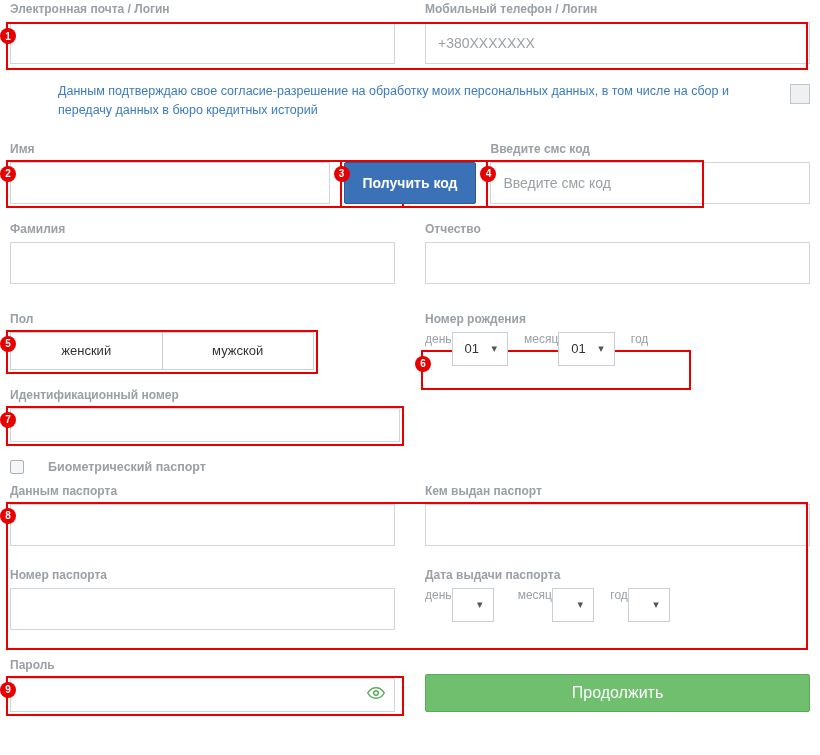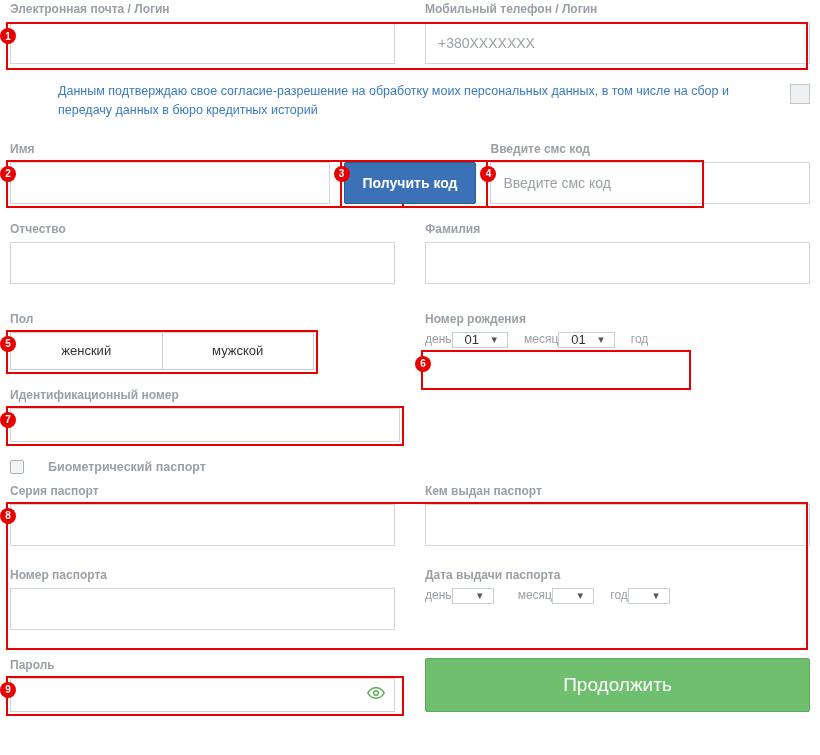--- a/index.html
+++ b/index.html
@@ -62,25 +62,25 @@
     background: #3a71b7;
     border: 1px solid #2c5a93;
     color: #fff;
     font-size: 14px;
     font-weight: 600;
     padding: 0 18px;
     cursor: pointer;
     border-radius: 2px;
   }
   .btn-success {
-    height: 54px;
+    height: 38px;
     background: #6fbf6f;
     border: 1px solid #5aaa5a;
     color: #fff;
-    font-size: 19px;
+    font-size: 16px;
     cursor: pointer;
     border-radius: 2px;
     width: 100%;
   }
   .gender-group {
     display: flex;
     border: 1px solid #c8cfd6;
     height: 38px;
   }
   .gender-btn {
@@ -91,21 +91,21 @@
     font-size: 13px;
     color: #333;
     cursor: pointer;
     background: #fff;
   }
   .gender-btn + .gender-btn { border-left: 1px solid #c8cfd6; }
   .date-row { display: flex; gap: 16px; }
   .date-col { flex: 1; display: flex; flex-direction: row; }
   .sublabel { font-size: 12px; color: #9aa0a6; margin-bottom: 4px; }
   .select {
-    height: 16px;
+    height: 34px;
     border: 1px solid #c8cfd6;
     background: #fff;
     padding: 0 28px 0 12px;
     font-size: 13px;
     position: relative;
     display: flex;
     align-items: center;
     cursor: pointer;
   }
   .select::after {
@@ -186,25 +186,25 @@
   <div class="col pos-rel">
     <div class="marker-frame" style="left:-4px; top:18px; width:218px; height:48px;"></div>
     <div class="marker-dot" style="left:-10px; top:24px;">4</div>
     <span class="label">Введите смс код</span>
     <input class="input" placeholder="Введите смс код" style="">
   </div>
 </div>
 
 <div class="form-row">
   <div class="form-col">
+    <span class="label">Фамилия</span>
+    <input class="input" style="">
+  </div>
+  <div class="form-col">
     <span class="label">Отчество</span>
-    <input class="input" style="">
-  </div>
-  <div class="form-col">
-    <span class="label">Фамилия</span>
     <input class="input" style="">
   </div>
 </div>
 
 <div class="section-gap"></div>
 
 <div class="form-row">
   <div class="form-col pos-rel">
     <div class="marker-frame" style="left:-4px; top:18px; width:312px; height:44px;"></div>
     <div class="marker-dot" style="left:-10px; top:24px;">5</div>
@@ -251,21 +251,21 @@
   <div class="checkbox-small"></div>
   <span class="bio-label">Биометрический паспорт</span>
 </div>
 
 <div class="pos-rel">
   <div class="marker-frame" style="left:-4px; top:18px; width:802px; height:148px;"></div>
   <div class="marker-dot" style="left:-10px; top:24px;">8</div>
 
   <div class="form-row" style="margin-bottom:22px;">
     <div class="form-col">
-      <span class="label">Серия паспорт</span>
+      <span class="label">Данным паспорта</span>
       <input class="input" style="">
     </div>
     <div class="form-col">
       <span class="label">Кем выдан паспорт</span>
       <input class="input" style="">
     </div>
   </div>
 
   <div class="form-row">
     <div class="form-col">

